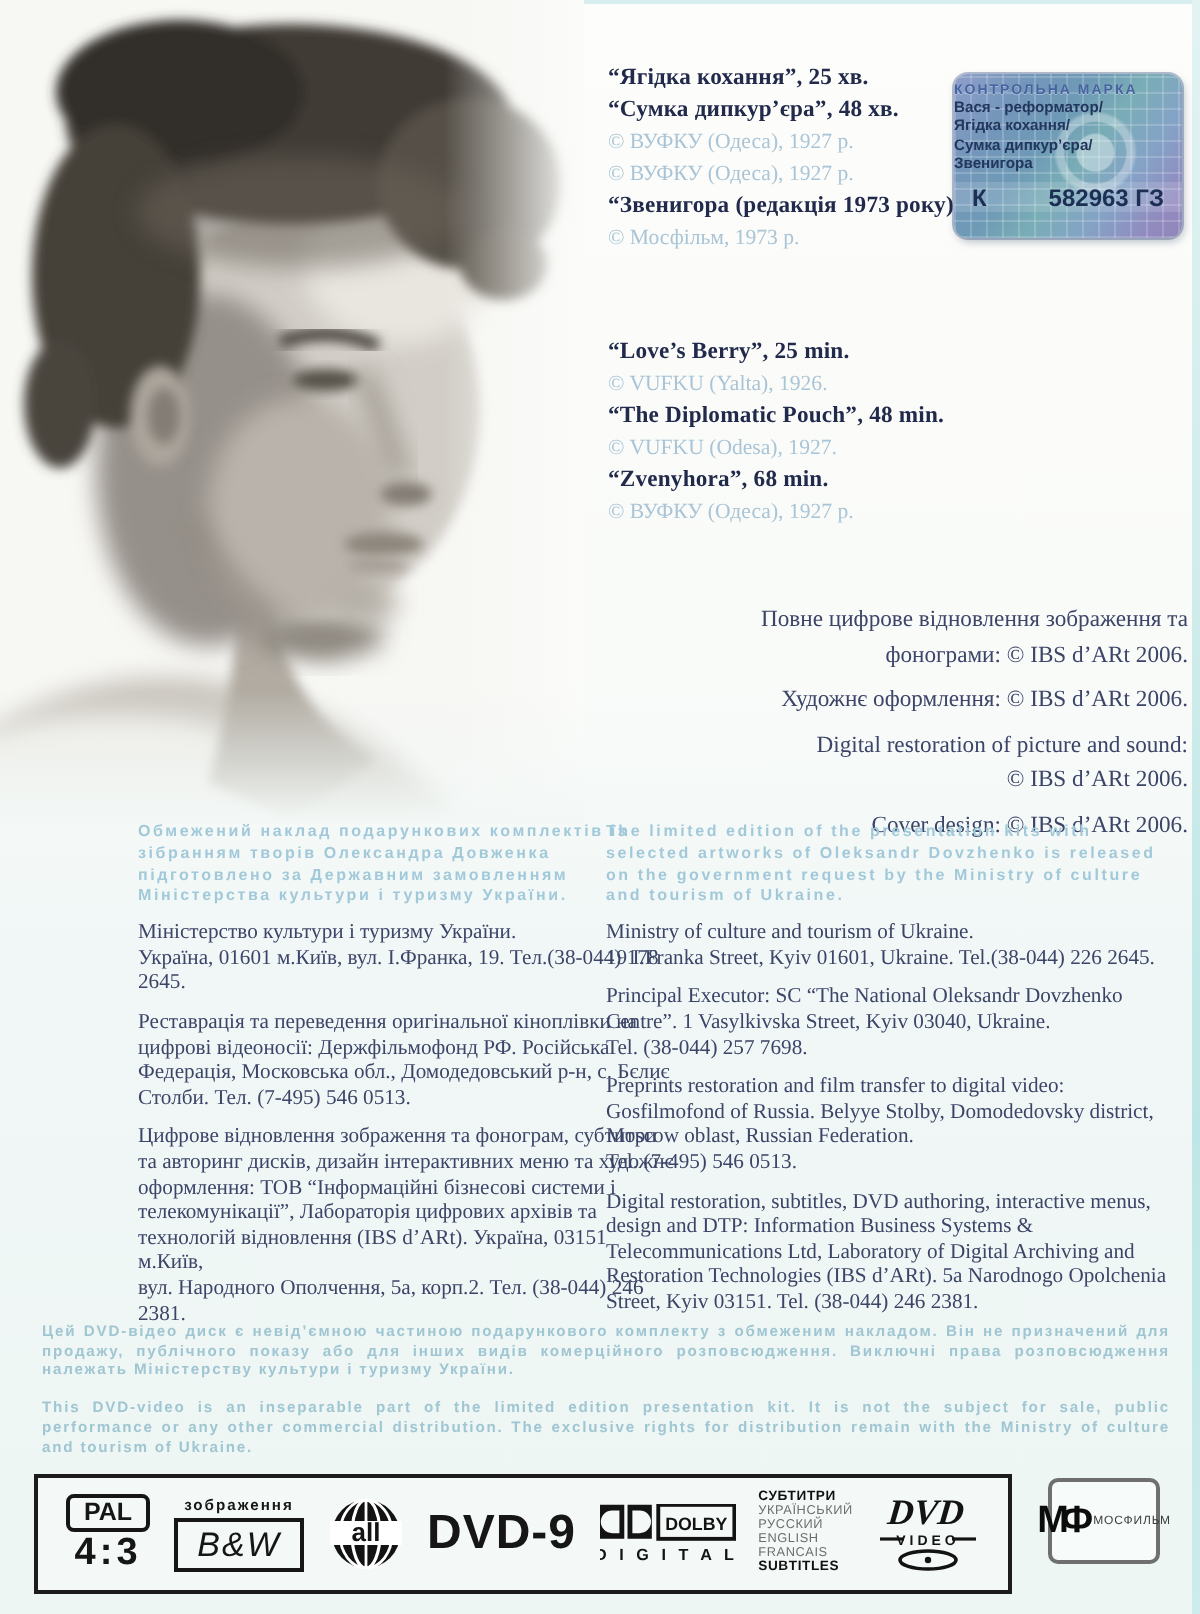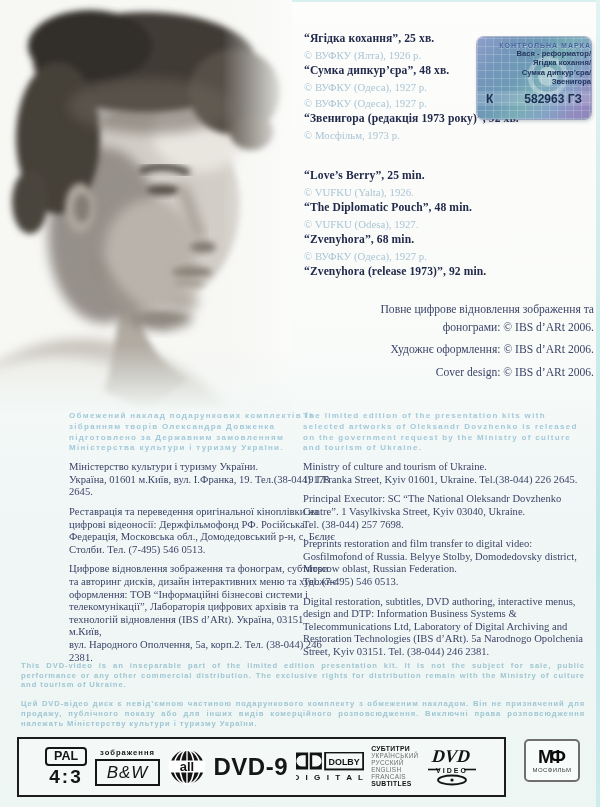--- a/index.html
+++ b/index.html
@@ -24,21 +24,21 @@
 
   
   .sticker{
     position:absolute;left:477px;top:37px;width:114px;height:82px;border-radius:7px;
     background:
       radial-gradient(circle at 62% 48%, rgba(255,255,255,.38) 0 9px, rgba(120,150,190,0) 10px 15px, rgba(255,255,255,.30) 16px 19px, transparent 21px),
       repeating-linear-gradient(0deg, rgba(255,255,255,.18) 0 1px, transparent 1px 8px),
       repeating-linear-gradient(90deg, rgba(255,255,255,.18) 0 1px, transparent 1px 8px),
       linear-gradient(128deg,#8f9fcb 0%,#7396ba 22%,#6e9ab6 40%,#79adb6 55%,#84a3c6 72%,#9289bf 90%,#8f86b8 100%);
     box-shadow:0 0 0 1px rgba(90,110,150,.45), 1px 2px 4px rgba(60,80,110,.35);
-    text-align:right;font-family:"Liberation Sans","DejaVu Sans",sans-serif;
+    text-align:left;font-family:"Liberation Sans","DejaVu Sans",sans-serif;
   }
   .sticker-header{margin-top:5px;font-size:7px;font-weight:bold;letter-spacing:1px;color:#46639f;text-shadow:0 .5px 0 rgba(255,255,255,.35);}
   .sticker-line{font-size:7.6px;line-height:9.4px;font-weight:bold;color:#22365e;}
   .sticker-serial{display:flex;justify-content:space-between;align-items:center;padding:1px 9px 0 9px;margin-top:4px;font-size:12px;font-weight:bold;color:#1d2f55;background:rgba(255,255,255,.14);}
 
   
   .center-credits{position:absolute;left:304px;top:301px;width:290px;color:#3c4468;text-align:right;}
   .cc-p{font-size:11.6px;line-height:17.6px;margin:0 0 5px 0;white-space:pre-line;}
 
   
@@ -48,35 +48,35 @@
   .intro{font-family:"Liberation Sans","DejaVu Sans",sans-serif;font-size:8px;line-height:10.8px;font-weight:bold;letter-spacing:1.3px;color:#a2c9da;margin:0 0 7px 0;}
   .body-p{font-size:10.6px;line-height:12.6px;margin:0 0 7px 0;white-space:pre-line;}
 
   
   .disclaimers{position:absolute;left:21px;top:661px;width:564px;font-family:"Liberation Sans","DejaVu Sans",sans-serif;}
   .disc-p{font-size:7.6px;line-height:9.7px;font-weight:bold;letter-spacing:.9px;color:#9fc6d2;text-align:justify;margin:0 0 9px 0;}
 
   
   .logo-box{
     position:absolute;left:17px;top:737px;width:489px;height:60px;border:2.5px solid #1c1c1c;background:rgba(255,255,255,.35);
-    display:flex;align-items:center;justify-content:space-between;padding:0 26px;box-sizing:border-box;
+    display:flex;align-items:center;justify-content:space-between;padding:0 14px;box-sizing:border-box;
     font-family:"Liberation Sans","DejaVu Sans",sans-serif;color:#161616;
   }
   .lg{display:flex;flex-direction:column;align-items:center;justify-content:center;}
   .pal-tag{border:2px solid #161616;border-radius:4px;padding:0 7px;font-size:12.5px;font-weight:bold;line-height:15px;}
   .pal-ratio{font-size:19px;font-weight:bold;letter-spacing:2px;line-height:20px;margin-top:1px;}
   .bw-caption{font-size:7.6px;font-weight:bold;letter-spacing:1px;margin-bottom:2px;}
   .bw-tag{border:2px solid #161616;padding:0 10px;font-size:17px;line-height:23px;letter-spacing:1px;font-style:italic;}
   .dvd9-text{font-size:24px;font-weight:bold;letter-spacing:.5px;}
   .subs{line-height:6.9px;text-align:left;}
   .subs div{font-size:6.4px;letter-spacing:.3px;color:#6e6e6e;}
   .subs .subs-strong{font-size:6.8px;font-weight:bold;color:#111;}
   .mosfilm{
     position:absolute;left:524px;top:739px;width:52px;height:39px;border:2px solid #6f6f6f;border-radius:5px;
-    background:rgba(255,255,255,.5);display:flex;flex-direction:column;align-items:center;justify-content:center;
+    background:rgba(255,255,255,.5);display:flex;flex-direction:row;align-items:center;justify-content:center;
     font-family:"Liberation Sans","DejaVu Sans",sans-serif;
   }
   .mf-monogram{font-size:19px;font-weight:bold;line-height:18px;letter-spacing:-4px;color:#0c0c0c;padding-right:4px;}
   .mf-label{font-size:6px;letter-spacing:.4px;color:#3d3d3d;margin-top:1px;}
 </style>
 </head>
 <body>
 
 <div id="page">
   <div class="edge-top"></div>
@@ -129,54 +129,54 @@
       <ellipse cx="189" cy="283" rx="15" ry="4" fill="#a59e95" filter="url(#b3)"></ellipse>
       <ellipse cx="182" cy="301" rx="17" ry="10" fill="#b4aea5" filter="url(#b6)"></ellipse>
       <path d="M95,260 Q130,320 170,322" stroke="#8f8980" stroke-width="10" fill="none" opacity=".7" filter="url(#b6)"></path>
       <rect x="222" y="0" width="70" height="412" fill="url(#fadeR)"></rect>
       <rect x="0" y="345" width="292" height="67" fill="url(#fadeB)"></rect>
     </svg>
   </div>
 
   <div class="films films-ua">
     <div class="film-title">“Ягідка кохання”, 25 хв.</div>
-    <div class="film-copy">© ВУФКУ (Ялта), 1926 р.</div>
     <div class="film-title">“Сумка дипкур’єра”, 48 хв.</div>
     <div class="film-copy">© ВУФКУ (Одеса), 1927 р.</div>
     <div class="film-copy">© ВУФКУ (Одеса), 1927 р.</div>
     <div class="film-title">“Звенигора (редакція 1973 року)”, 92 хв.</div>
     <div class="film-copy">© Мосфільм, 1973 р.</div>
   </div>
 
   <div class="films films-en">
     <div class="film-title">“Love’s Berry”, 25 min.</div>
     <div class="film-copy">© VUFKU (Yalta), 1926.</div>
     <div class="film-title">“The Diplomatic Pouch”, 48 min.</div>
     <div class="film-copy">© VUFKU (Odesa), 1927.</div>
     <div class="film-title">“Zvenyhora”, 68 min.</div>
     <div class="film-copy">© ВУФКУ (Одеса), 1927 р.</div>
-    <div class="film-title">“Zvenyhora (release 1973)”, 92 min.</div>
   </div>
 
   <div class="sticker">
     <div class="sticker-header">КОНТРОЛЬНА МАРКА</div>
     <div class="sticker-line">Вася - реформатор/</div>
     <div class="sticker-line">Ягідка кохання/</div>
     <div class="sticker-line">Сумка дипкур’єра/</div>
     <div class="sticker-line">Звенигора</div>
     <div class="sticker-serial">
       <span>К</span>
       <span>582963 ГЗ</span>
     </div>
   </div>
 
   <div class="center-credits">
     <p class="cc-p">Повне цифрове відновлення зображення та
 фонограми: © IBS d’ARt 2006.</p>
     <p class="cc-p">Художнє оформлення: © IBS d’ARt 2006.</p>
+    <p class="cc-p">Digital restoration of picture and sound:
+© IBS d’ARt 2006.</p>
     <p class="cc-p">Cover design: © IBS d’ARt 2006.</p>
   </div>
 
   <div class="col col-left">
     <p class="intro">Обмежений наклад подарункових комплектів із зібранням творів Олександра Довженка підготовлено за Державним замовленням Міністерства культури і туризму України.</p>
     <p class="body-p">Міністерство культури і туризму України.
 Україна, 01601 м.Київ, вул. І.Франка, 19. Тел.(38-044) 178 2645.</p>
     <p class="body-p">Реставрація та переведення оригінальної кіноплівки на цифрові відеоносії: Держфільмофонд РФ. Російська Федерація, Московська обл., Домодедовський р-н, с. Бєлиє Столби. Тел. (7-495) 546 0513.</p>
     <p class="body-p">Цифрове відновлення зображення та фонограм, субтитри та авторинг дисків, дизайн інтерактивних меню та художнє оформлення: ТОВ “Інформаційні бізнесові системи і телекомунікації”, Лабораторія цифрових архівів та технологій відновлення (IBS d’ARt). Україна, 03151 м.Київ,
 вул. Народного Ополчення, 5а, корп.2. Тел. (38-044) 246 2381.</p>
@@ -187,22 +187,22 @@
     <p class="body-p">Ministry of culture and tourism of Ukraine.
 19 I.Franka Street, Kyiv 01601, Ukraine. Tel.(38-044) 226 2645.</p>
     <p class="body-p">Principal Executor: SC “The National Oleksandr Dovzhenko Centre”. 1 Vasylkivska Street, Kyiv 03040, Ukraine.
 Tel. (38-044) 257 7698.</p>
     <p class="body-p">Preprints restoration and film transfer to digital video: Gosfilmofond of Russia. Belyye Stolby, Domodedovsky district, Moscow oblast, Russian Federation.
 Tel. (7-495) 546 0513.</p>
     <p class="body-p">Digital restoration, subtitles, DVD authoring, interactive menus, design and DTP: Information Business Systems &amp; Telecommunications Ltd, Laboratory of Digital Archiving and Restoration Technologies (IBS d’ARt). 5a Narodnogo Opolchenia Street, Kyiv 03151. Tel. (38-044) 246 2381.</p>
   </div>
 
   <div class="disclaimers">
+    <p class="disc-p">Цей DVD-відео диск є невід’ємною частиною подарункового комплекту з обмеженим накладом. Він не призначений для продажу, публічного показу або для інших видів комерційного розповсюдження. Виключні права розповсюдження належать Міністерству культури і туризму України.</p>
     <p class="disc-p">This DVD-video is an inseparable part of the limited edition presentation kit. It is not the subject for sale, public performance or any other commercial distribution. The exclusive rights for distribution remain with the Ministry of culture and tourism of Ukraine.</p>
-    <p class="disc-p">Цей DVD-відео диск є невід’ємною частиною подарункового комплекту з обмеженим накладом. Він не призначений для продажу, публічного показу або для інших видів комерційного розповсюдження. Виключні права розповсюдження належать Міністерству культури і туризму України.</p>
   </div>
 
   <div class="logo-box">
     <div class="lg">
       <span class="pal-tag">PAL</span>
       <span class="pal-ratio">4:3</span>
     </div>
     <div class="lg">
       <span class="bw-caption">зображення</span>
       <span class="bw-tag">B&amp;W</span>

